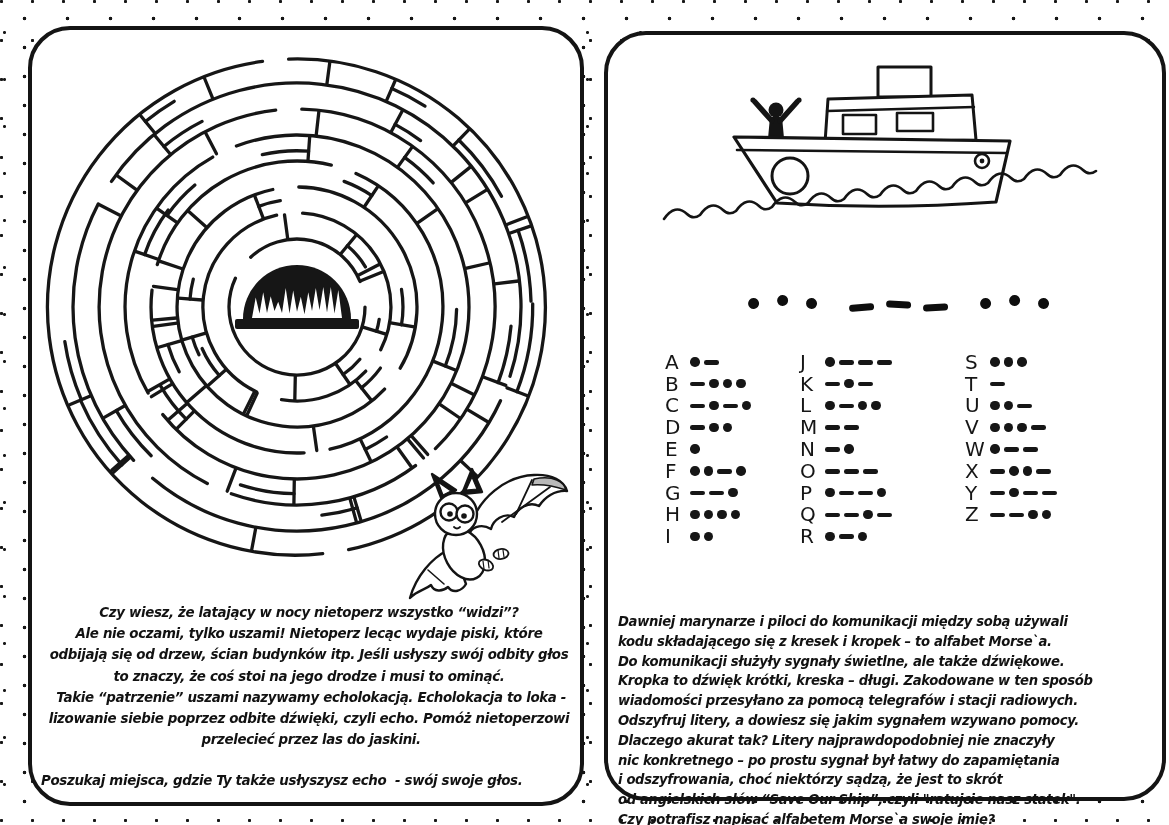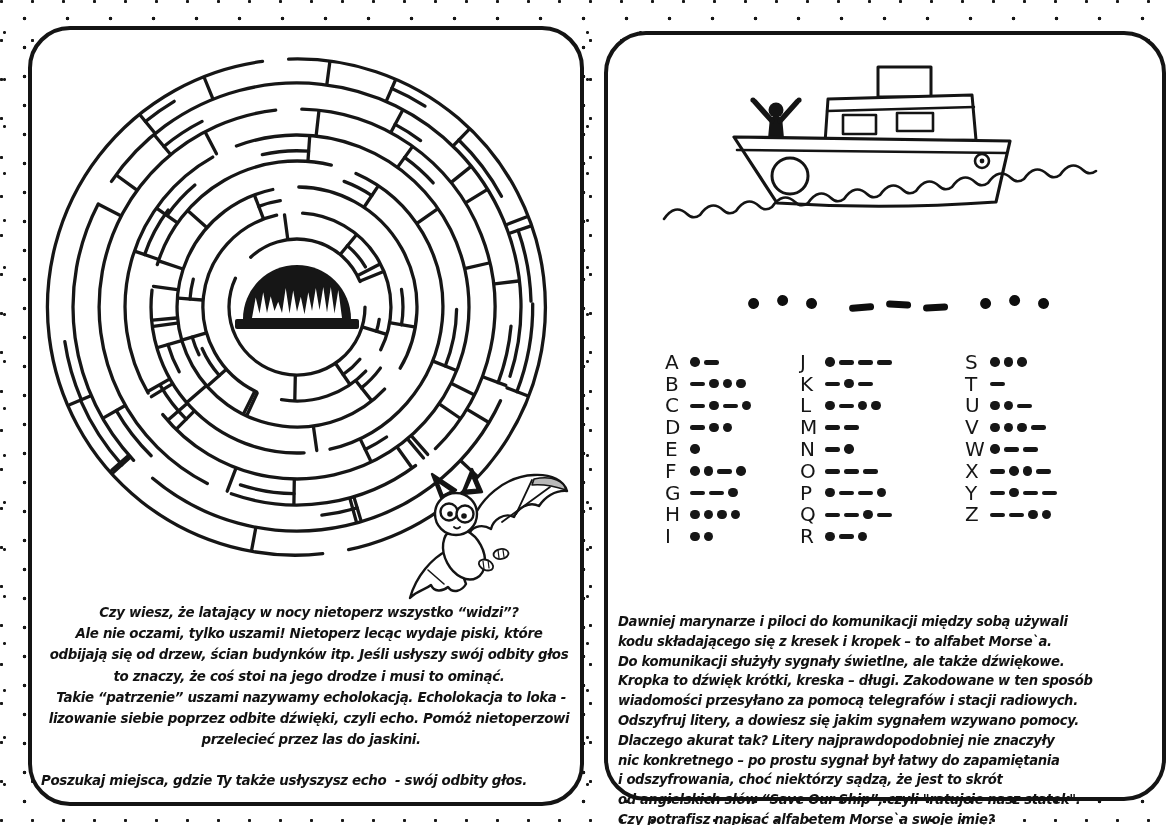--- a/index.html
+++ b/index.html
@@ -234,21 +234,21 @@
       </g>
     </svg>
   </div>
   <div class="handtext left-text-1">Czy wiesz, że latający w nocy nietoperz wszystko “widzi”?
 Ale nie oczami, tylko uszami! Nietoperz lecąc wydaje piski, które
 odbijają się od drzew, ścian budynków itp. Jeśli usłyszy swój odbity głos
 to znaczy, że coś stoi na jego drodze i musi to ominąć.
  Takie “patrzenie” uszami nazywamy echolokacją. Echolokacja to loka -
 lizowanie siebie poprzez odbite dźwięki, czyli echo. Pomóż nietoperzowi
  przelecieć przez las do jaskini.</div>
-  <div class="handtext left-text-2">Poszukaj miejsca, gdzie Ty także usłyszysz echo  - swój odbity głos.</div>
+  <div class="handtext left-text-2">Poszukaj miejsca, gdzie Ty także usłyszysz echo  - swój swoje głos.</div>
 </div>
 
 <div class="page page-right">
   <div class="ship-wrap">
     <svg viewBox="0 0 470 195">
       <g stroke="#141414" stroke-linejoin="round" stroke-linecap="round">
 
         <circle cx="118" cy="57" r="7.5" fill="#141414" stroke="none"></circle>
         <path d="M 112 64 L 124 64 L 127 96 L 109 96 Z" fill="#141414" stroke="none"></path>
         <path d="M 114 68 L 97 49" fill="none" stroke-width="5.5"></path>

